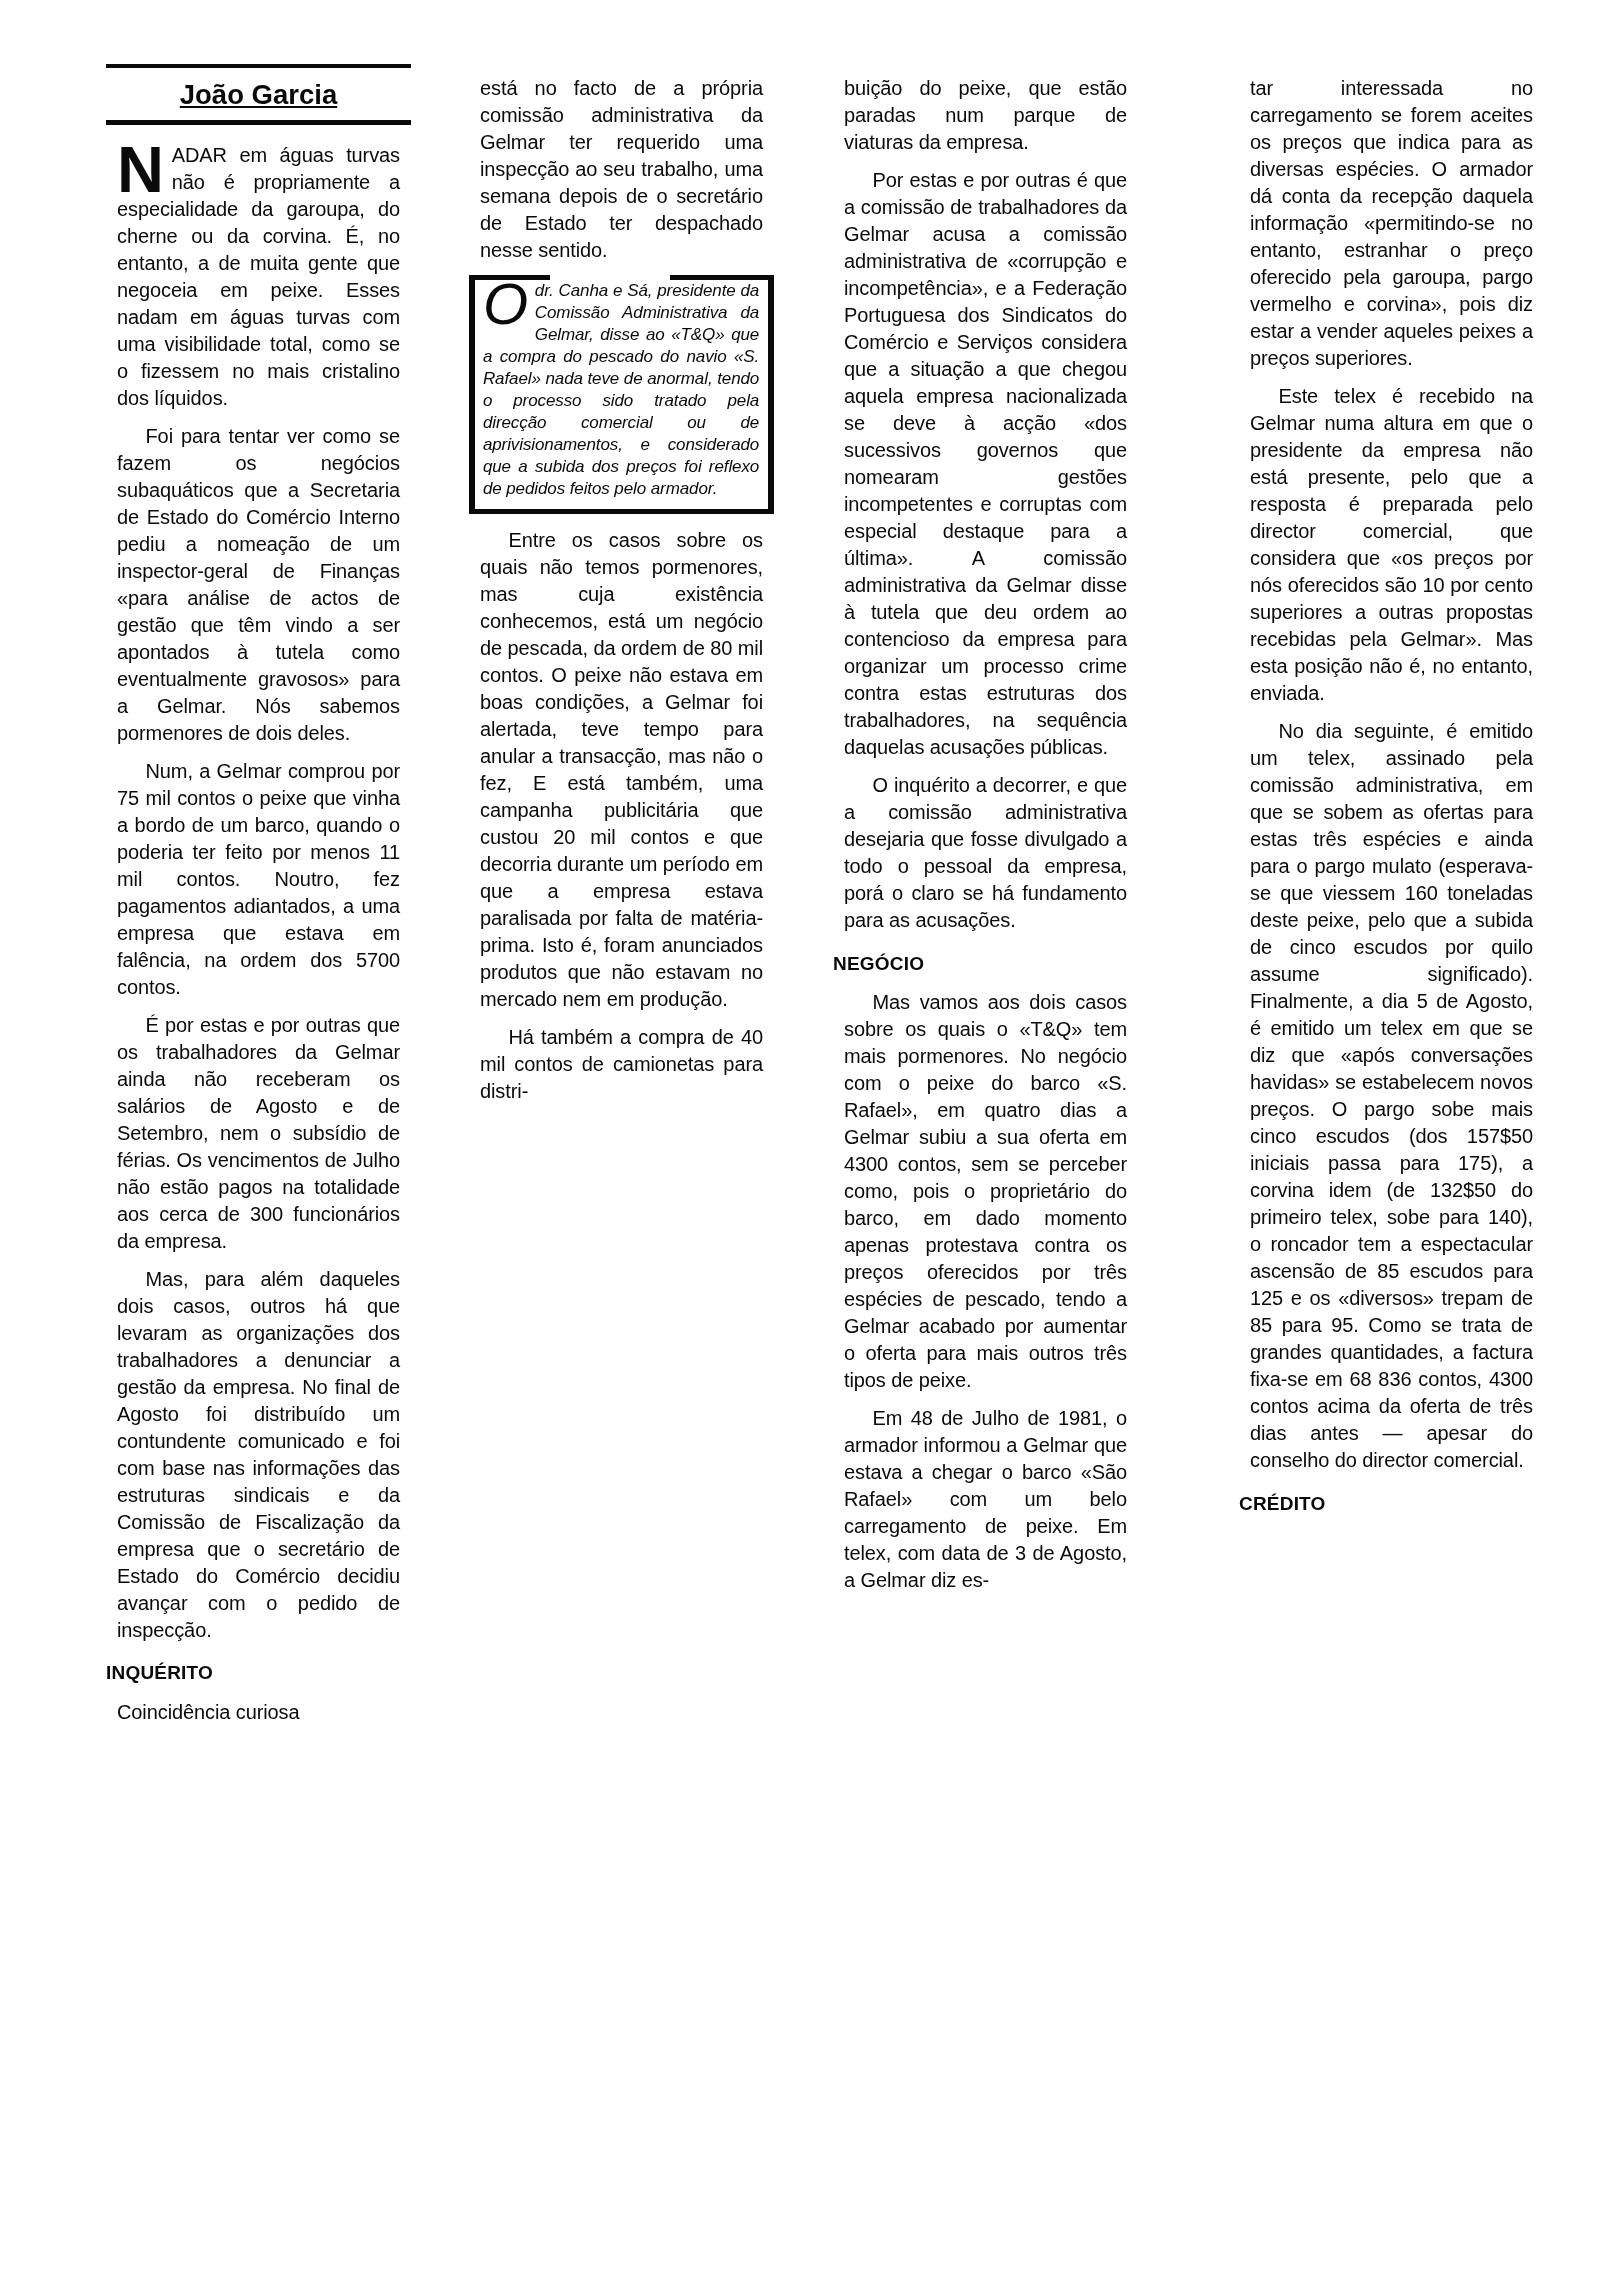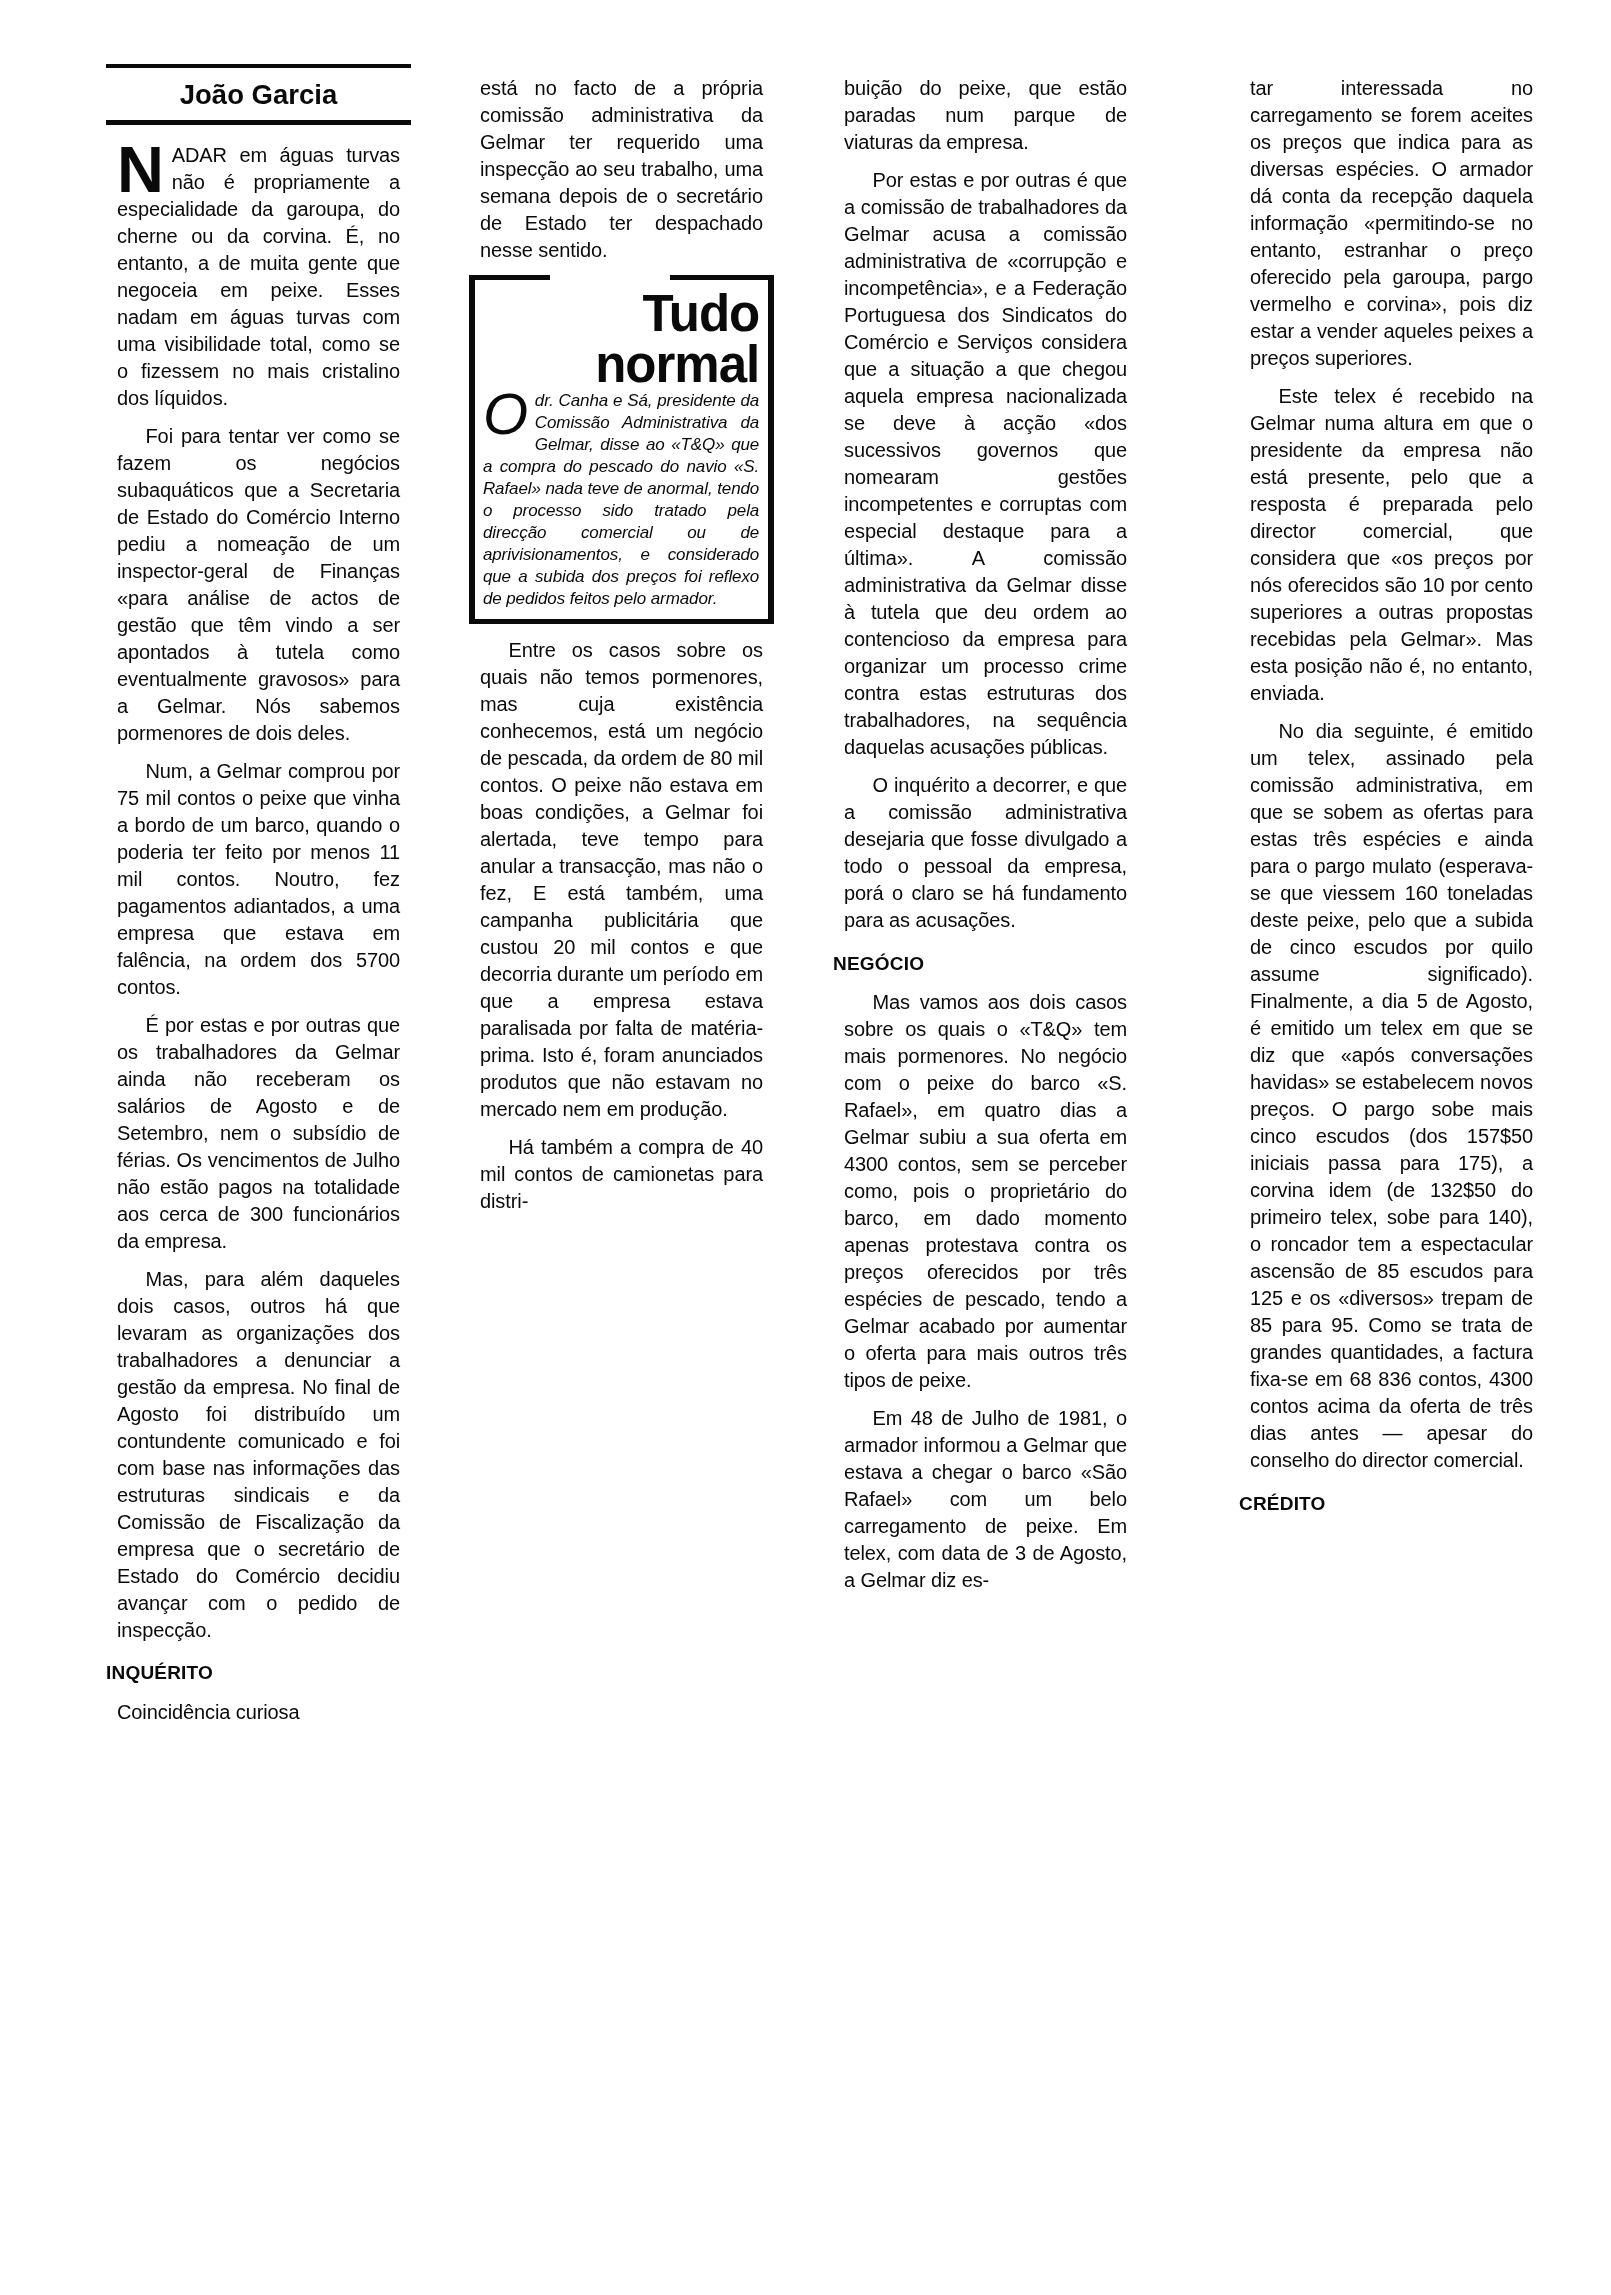--- a/index.html
+++ b/index.html
@@ -48,20 +48,21 @@
   }
   .body-text p {
     margin: 11px;
     text-indent: 28.5px;
   }
   .body-text p.noindent { text-indent: 0; }
 
   
   #byline-block {
     margin-bottom: 16.7px;
+    text-decoration: underline;
   }
   .rule {
     height: 4.4px;
     background: #0a0a0a;
     width: 100%;
   }
   #byline-name {
     font-size: 27.5px;
     font-weight: bold;
     text-align: center;
@@ -183,24 +184,20 @@
     <div class="body-text">
       <p class="noindent">está no facto de a própria comissão administrativa da Gelmar ter requerido uma inspecção ao seu trabalho, uma semana depois de o secretário de Estado ter despachado nesse sentido.</p>
     </div>
 
     <div id="sidebar-box">
       <div id="box-top-rules">
         <div id="box-top-left"></div>
         <div id="box-top-right"></div>
       </div>
 
-      <div id="box-headline">
-        <div>Tudo</div>
-        <div>normal</div>
-      </div>
 
       <div id="box-body">
         <p class="noindent"><span class="dropcap-o">O</span><span>dr. Canha e Sá, presidente da Comissão Administrativa da Gelmar, disse ao «T&amp;Q» que a compra do pescado do navio «S. Rafael» nada teve de anormal, tendo o processo sido tratado pela direcção comercial ou de aprivisionamentos, e considerado que a subida dos preços foi reflexo de pedidos feitos pelo armador.</span></p>
       </div>
     </div>
 
     <div class="body-text">
       <p>Entre os casos sobre os quais não temos pormenores, mas cuja existência conhecemos, está um negócio de pescada, da ordem de 80 mil contos. O peixe não estava em boas condições, a Gelmar foi alertada, teve tempo para anular a transacção, mas não o fez, E está também, uma campanha publicitária que custou 20 mil contos e que decorria durante um período em que a empresa estava paralisada por falta de matéria-prima. Isto é, foram anunciados produtos que não estavam no mercado nem em produção.</p>
       <p>Há também a compra de 40 mil contos de camionetas para distri-</p>
     </div>

